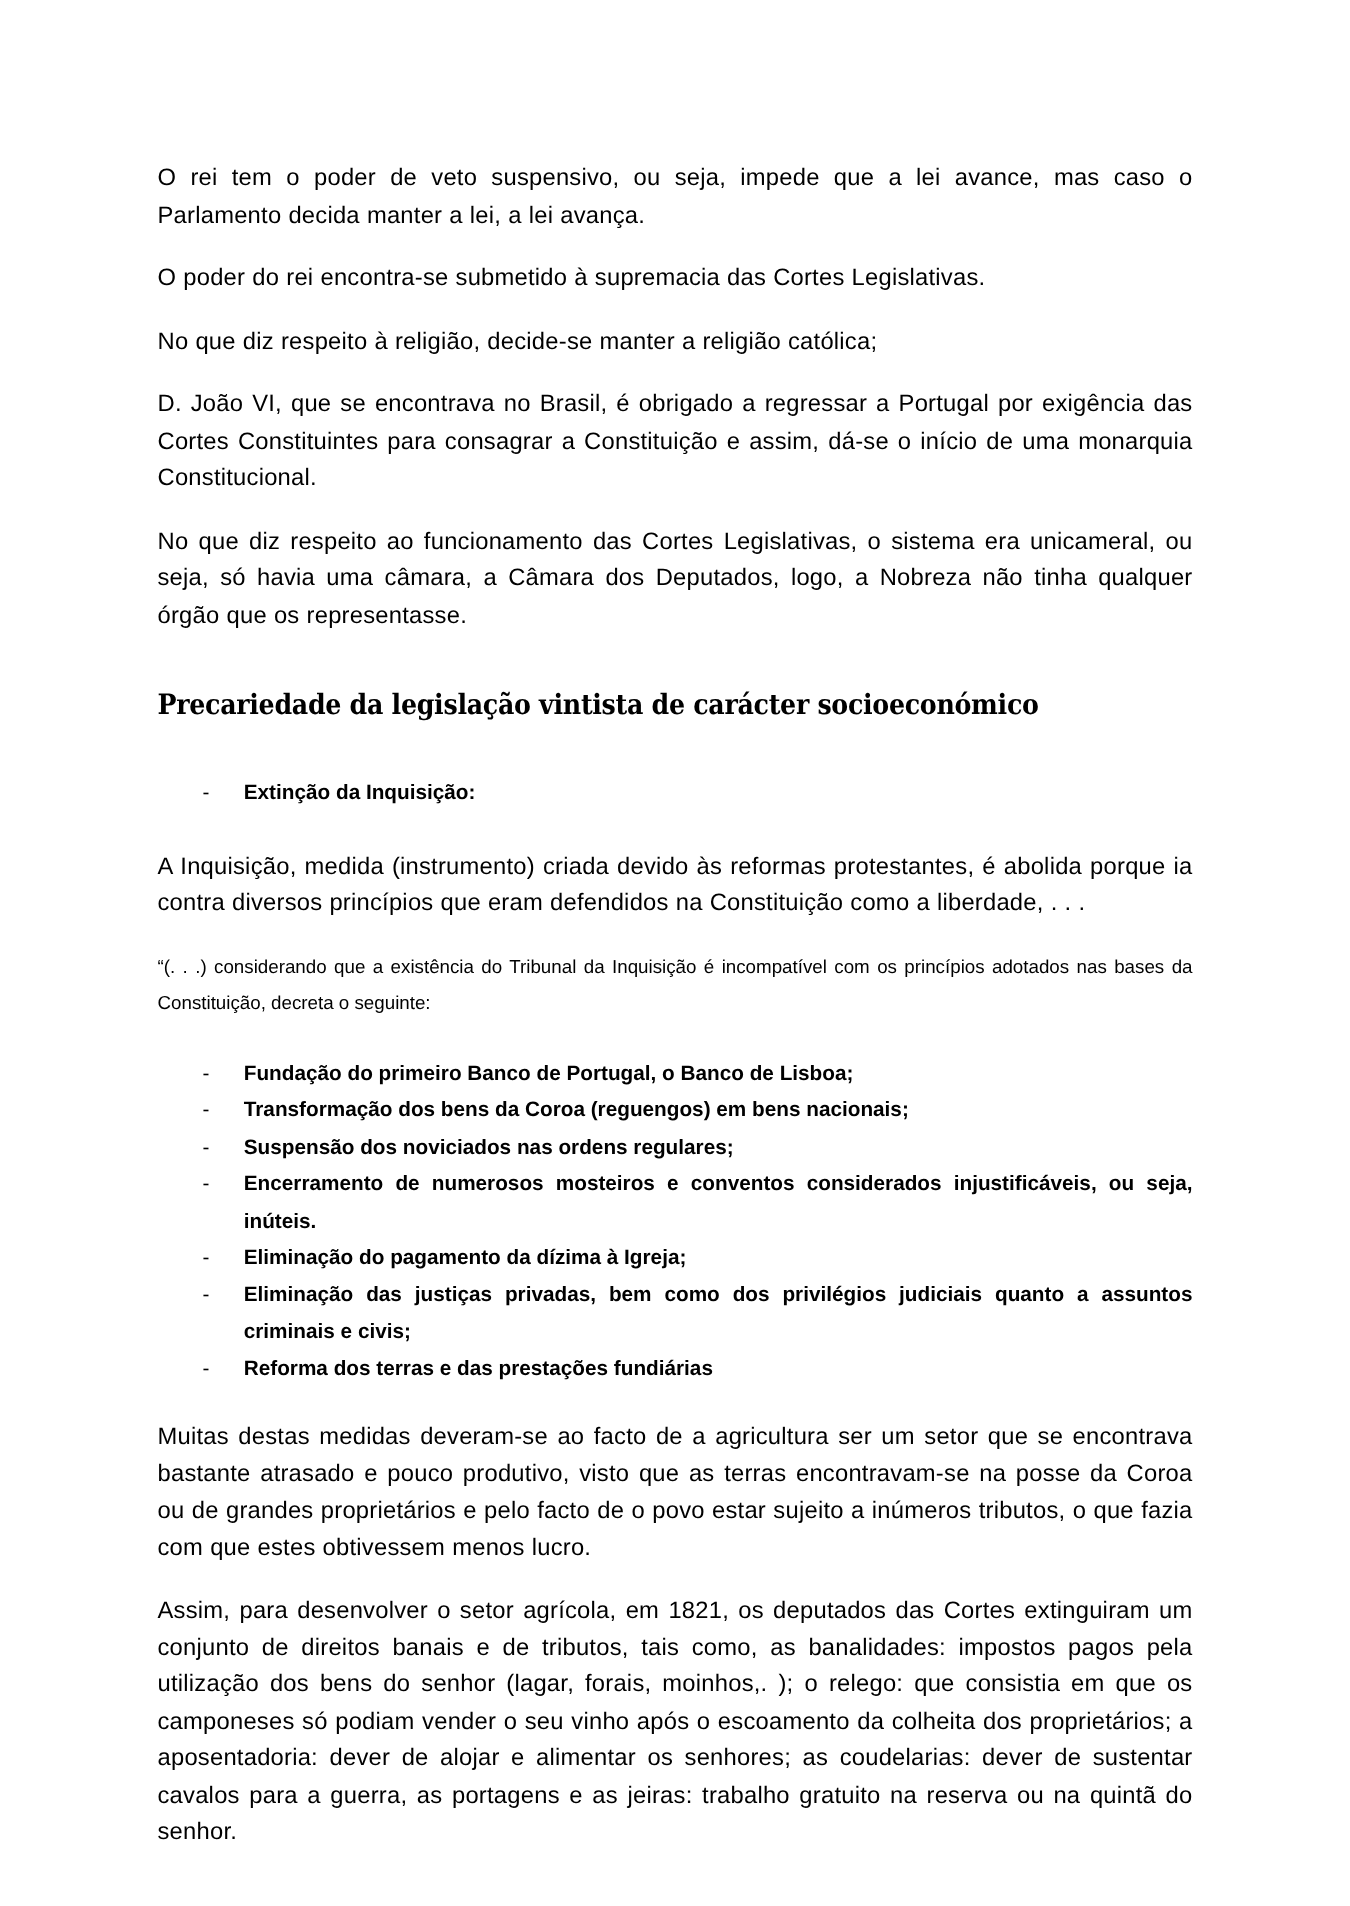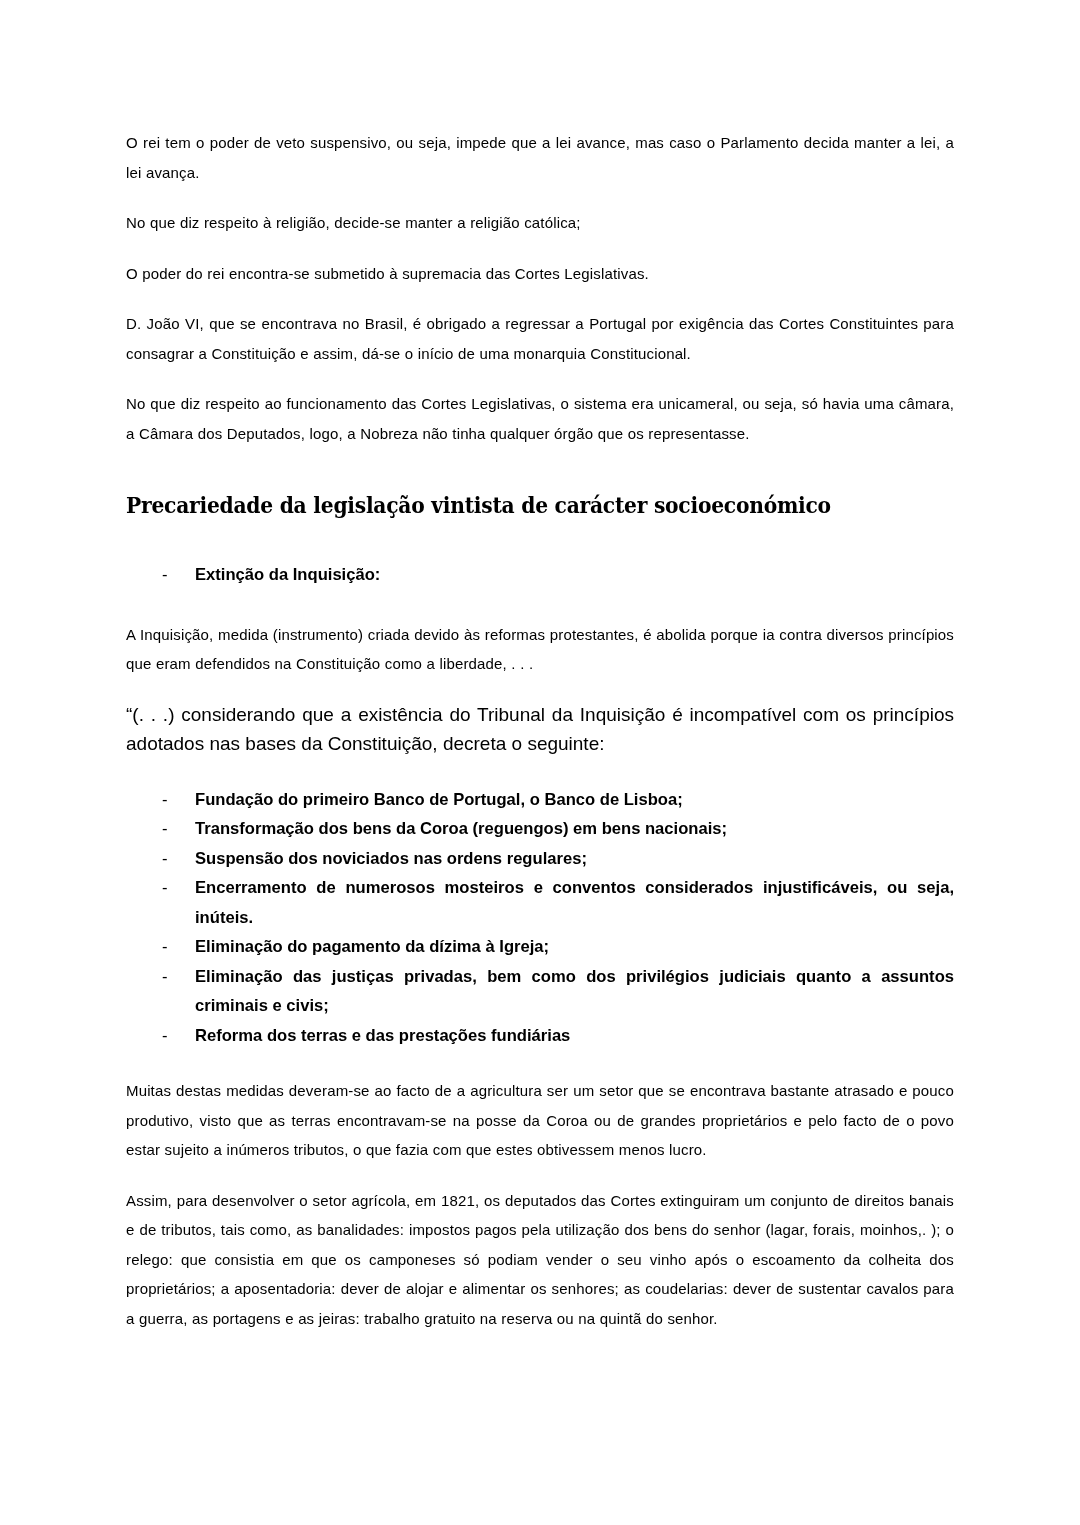--- a/index.html
+++ b/index.html
@@ -27,21 +27,21 @@
 
   #content {
     position: absolute;
     left: 126px;
     top: 128px;
     width: 828px;
   }
 
   p.para {
     margin: 0 0 21px 0;
-    font-size: 15px;
+    font-size: 19px;
     line-height: 29.5px;
     text-align: justify;
     text-justify: inter-word;
     letter-spacing: 0.01em;
     word-spacing: 0.01em;
   }
 
   p.para:last-child { margin-bottom: 0; }
 
   
@@ -77,21 +77,21 @@
     top: 0;
     font-weight: 400;
   }
 
   
   .quote-block {
     margin: 0 0 26px 0;
   }
   .quote-block p {
     margin: 0;
-    font-size: 19px;
+    font-size: 15px;
     line-height: 29.5px;
     text-align: justify;
   }
   .quote-indent {
     text-indent: 42px;
   }
 
   
   ul.dash-list {
     list-style: none;
@@ -117,23 +117,23 @@
   b, strong { font-weight: 400; }
 </style>
 </head>
 <body>
 
 <div id="page">
   <div id="content">
 
     <p class="para">O rei tem o poder de veto suspensivo, ou seja, impede que a lei avance, mas caso o Parlamento decida manter a lei, a lei avança.</p>
 
+    <p class="para">O poder do rei encontra-se submetido à supremacia das Cortes Legislativas.</p>
+
     <p class="para">No que diz respeito à religião, decide-se manter a religião católica;</p>
-
-    <p class="para">O poder do rei encontra-se submetido à supremacia das Cortes Legislativas.</p>
 
     <p class="para">D. João VI, que se encontrava no Brasil, é obrigado a regressar a Portugal por exigência das Cortes Constituintes para consagrar a Constituição e assim, dá-se o início de uma monarquia Constitucional.</p>
 
     <p class="para">No que diz respeito ao funcionamento das Cortes Legislativas, o sistema era unicameral, ou seja, só havia uma câmara, a Câmara dos Deputados, logo, a Nobreza não tinha qualquer órgão que os representasse.</p>
 
     <div class="heading-block">
       <h2 class="section-heading">Precariedade da legislação vintista de carácter socioeconómico</h2>
     </div>
 
 

